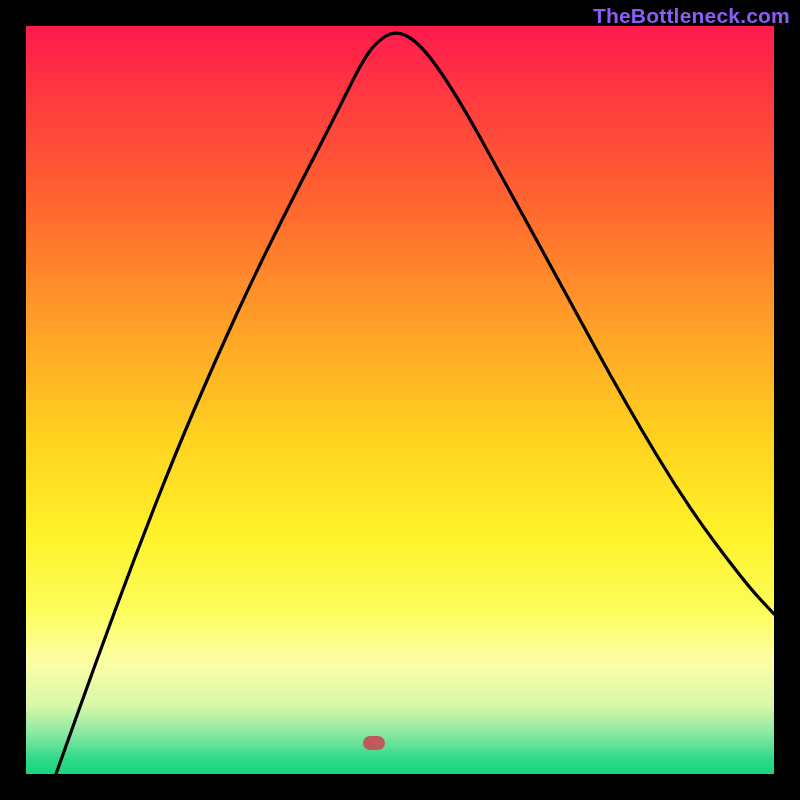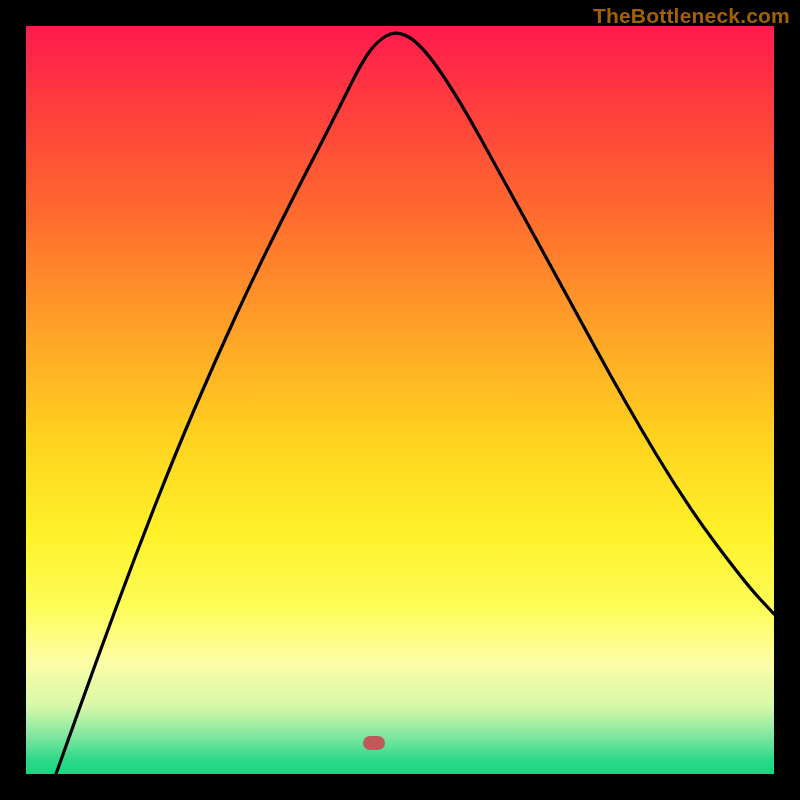--- a/index.html
+++ b/index.html
@@ -32,21 +32,21 @@
       #17d67f 100%
     );
   }
   .watermark {
     position: absolute;
     top: 4px;
     right: 10px;
     font-family: Arial, Helvetica, sans-serif;
     font-size: 21px;
     font-weight: 600;
-    color: #a16207;
+    color: #8b5cf6;
     letter-spacing: 0.2px;
     user-select: none;
   }
   .marker {
     position: absolute;
     width: 22px;
     height: 14px;
     background: #c05a5a;
     border-radius: 7px;
     left: 363px;

